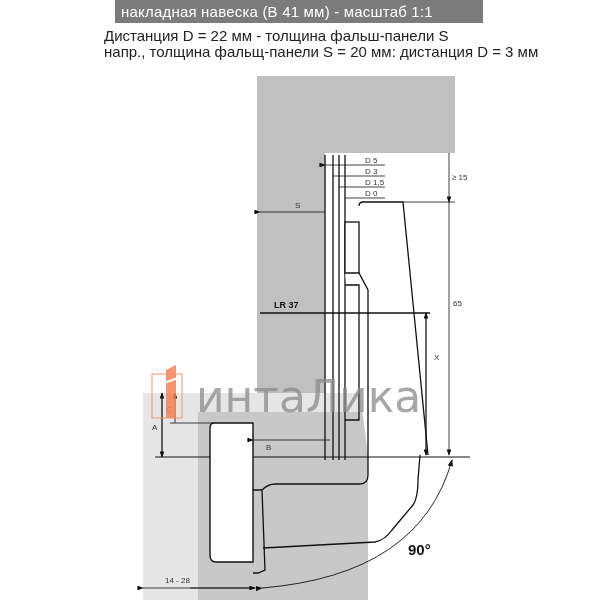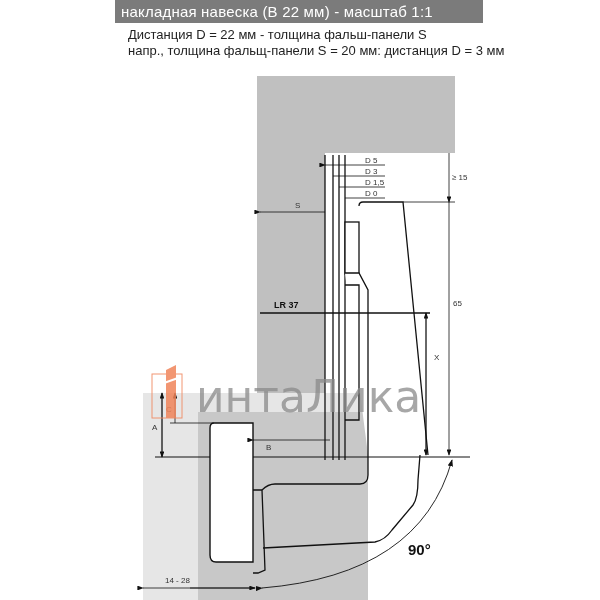--- a/index.html
+++ b/index.html
@@ -1,34 +1,34 @@
 <!DOCTYPE html>
 <html><head>
   <meta charset="utf-8">
   <style>
     html, body { margin: 0; padding: 0; background: #ffffff; }
     body { width: 600px; height: 600px; position: relative; overflow: hidden;
            font-family: "Liberation Sans", "DejaVu Sans", sans-serif; }
     .header-bar { position: absolute; left: 115px; top: 0; width: 368px; height: 23px;
                   background: #7b7b7b; color: #ffffff; font-size: 15px; line-height: 23px;
                   padding-left: 6px; box-sizing: border-box; letter-spacing: 0.2px; }
-    .desc { position: absolute; left: 128px; font-size: 13px; color: #222; white-space: nowrap; }
+    .desc { position: absolute; left: 104px; font-size: 15px; color: #222; white-space: nowrap; }
     .desc1 { top: 27px; }
     .desc2 { top: 43px; }
     svg.drawing { position: absolute; left: 0; top: 0; }
     .lbl { font-family: "Liberation Sans", sans-serif; font-size: 8px; fill: #333; }
     .lbl-b { font-family: "Liberation Sans", sans-serif; font-size: 9px; fill: #111; font-weight: bold; }
     .angle { font-family: "Liberation Sans", sans-serif; font-size: 15px; fill: #111; font-weight: bold; }
     .wm { font-family: "DejaVu Sans", sans-serif; font-size: 44px; fill: #8a8a8a; opacity: 0.75; }
   </style>
 </head>
 <body>
 
 <div class="header-bar">
-  <span>накладная навеска (В 22 мм) - масштаб 1:1</span>
+  <span>накладная навеска (В 41 мм) - масштаб 1:1</span>
 </div>
 <div class="desc desc1">Дистанция D = 22 мм - толщина фальш-панели S</div>
 <div class="desc desc2">напр., толщина фальщ-панели S = 20 мм: дистанция D = 3 мм</div>
 
 <svg class="drawing" width="600" height="600" viewBox="0 0 600 600">
   <defs>
     <marker id="arr" markerWidth="8" markerHeight="6" refX="7" refY="3" orient="auto">
       <path d="M0,0 L8,3 L0,6 Z" fill="#111"></path>
     </marker>
   </defs>

